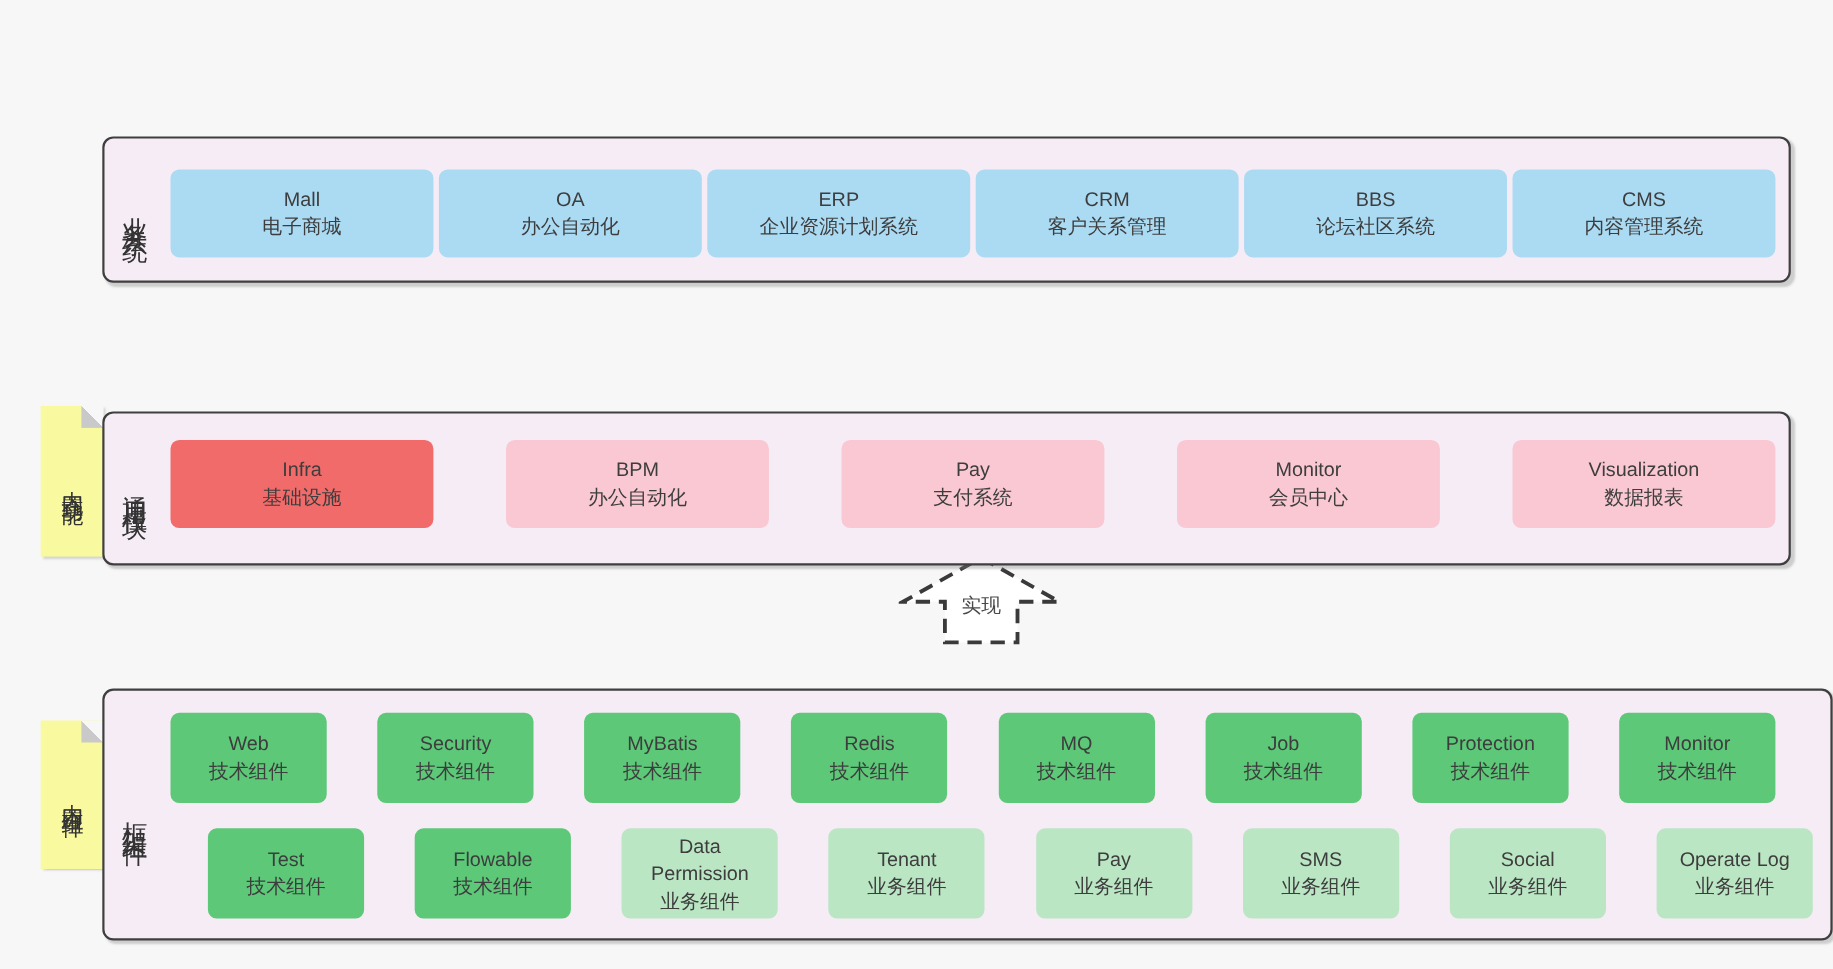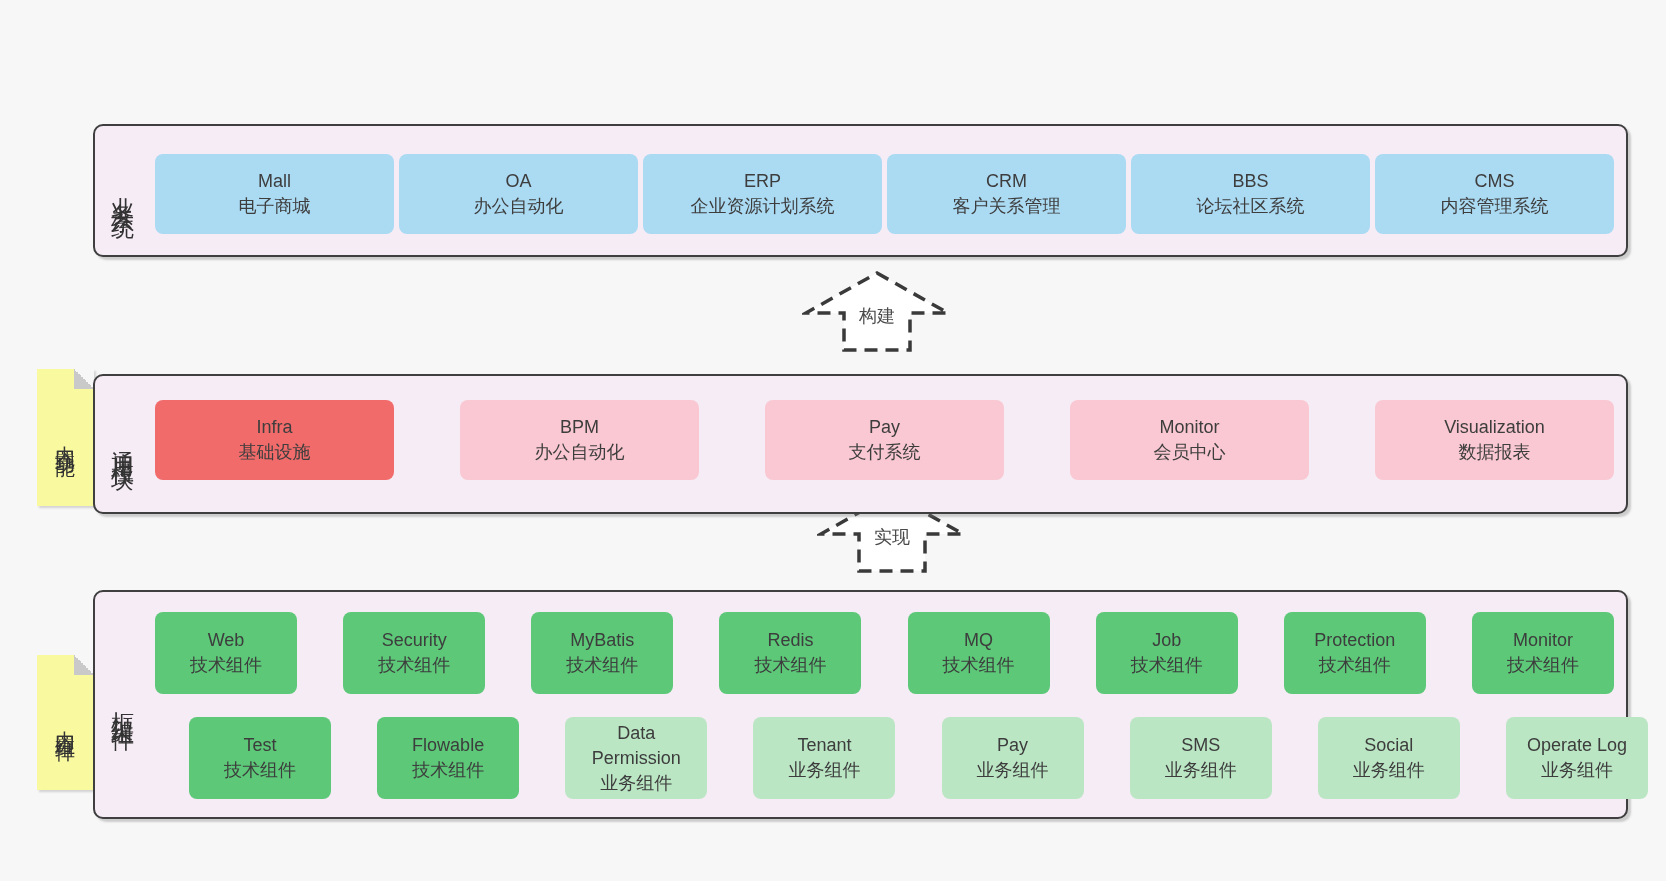--- a/index.html
+++ b/index.html
@@ -15,21 +15,21 @@
   .panel{
     position:absolute;left:93px;width:1531px;
     background:var(--c-panel,#f6ecf5);
     border:2px solid var(--c-border,#3f3f3f);
     border-radius:10px;
     box-shadow:3px 3px 2px rgba(125,125,125,.35);
     z-index:2;
   }
   #panel-business{top:124px;height:129px;}
   #panel-modules{top:374px;height:136px;}
-  #panel-components{top:590px;height:225px;}
+  #panel-components{top:626px;height:225px;padding-left:38px;}
 
   .side-label{
     position:absolute;left:13px;top:50%;transform:translateY(-50%);
     writing-mode:vertical-lr;text-orientation:upright;
     font-size:23px;letter-spacing:6px;color:#333;line-height:30px;
     white-space:nowrap;
   }
 
   
   .box-row{
@@ -74,21 +74,21 @@
   .note-text{
     position:absolute;left:50%;top:50%;transform:translate(-50%,-50%);
     writing-mode:vertical-lr;text-orientation:upright;
     font-size:20px;letter-spacing:4px;line-height:24px;color:#333;
     white-space:nowrap;
   }
 
   
   .arrow-wrap{position:absolute;width:150px;height:84px;z-index:1;}
   #arrow-build{left:802px;top:270px;}
-  #arrow-impl{left:817px;top:491px;}
+  #arrow-impl{left:817px;top:504px;}
   .arrow-wrap svg{position:absolute;inset:0;}
   .arrow-label{
     position:absolute;left:0;right:0;top:34px;text-align:center;
     font-size:18px;color:#4a4a4a;
   }
   .arrow-label span{background:#ffffff;padding:0 3px;}
 </style>
 </head>
 <body style="--c-page: #f7f7f7; --c-panel: #f6ecf5; --c-border: #3f3f3f; --c-text: #3d3d3d; --c-blue: #abdaf3; --c-red: #f16b6b; --c-pink: #f9c8d2; --c-green: #5cc878; --c-green-light: #bbe6c4; --c-yellow: #f9f9a0; --c-fold: #c9c9c9; --c-arrow: #3a3a3a;">
 
@@ -126,26 +126,20 @@
           <span class="box-title">BBS</span>
           <span class="box-sub">论坛社区系统</span>
         </div>
         <div class="box wide blue">
           <span class="box-title">CMS</span>
           <span class="box-sub">内容管理系统</span>
         </div>
       </div>
   </div>
 
-  <div class="arrow-wrap" id="arrow-build">
-    <svg viewBox="0 0 150 84">
-      <polygon points="75,3 146,43 108,43 108,80 42,80 42,43 4,43" fill="#ffffff" stroke="var(--c-arrow,#3a3a3a)" stroke-width="3.5" stroke-dasharray="13 8" stroke-linejoin="miter"></polygon>
-    </svg>
-    <div class="arrow-label"><span>构建</span></div>
-  </div>
 
   <div class="panel" id="panel-modules">
     <div class="side-label">通用模块</div>
     <div class="box-row" id="row-modules">
         <div class="box wide red">
           <span class="box-title">Infra</span>
           <span class="box-sub">基础设施</span>
         </div>
         <div class="box wide pink">
           <span class="box-title">BPM</span>

